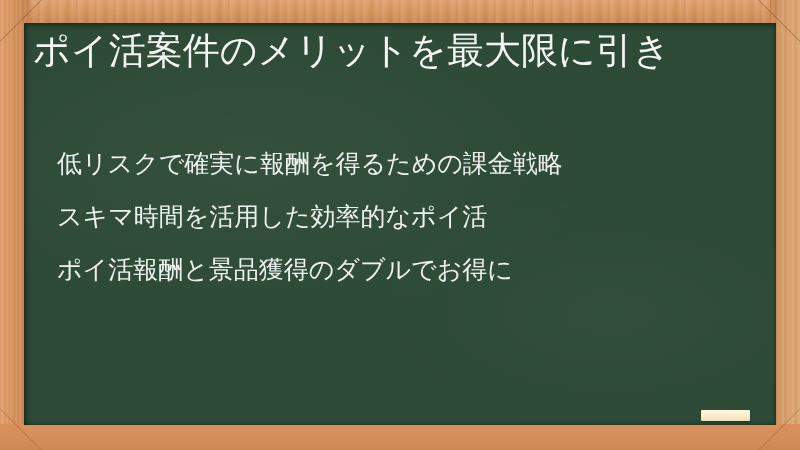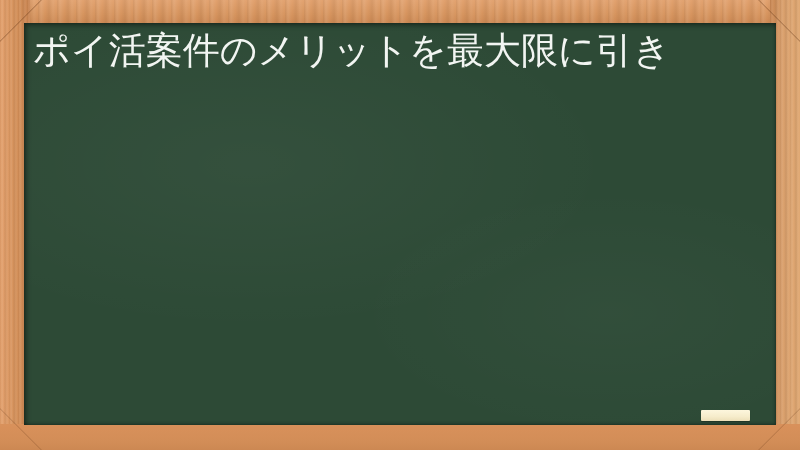--- a/index.html
+++ b/index.html
@@ -186,19 +186,24 @@
     <div class="miter tr"></div>
     <div class="miter bl"></div>
     <div class="miter br"></div>
   </div>
 
   <div class="board">
     <div class="board-inner">
 
       <div class="title"><span>ポイ活案件のメリットを最大限に引き</span><br></div>
 
+      <div class="bullets">
+        <div class="bullet-line">低リスクで確実に報酬を得るための課金戦略</div>
+        <div class="bullet-line">スキマ時間を活用した効率的なポイ活</div>
+        <div class="bullet-line">ポイ活報酬と景品獲得のダブルでお得に</div>
+      </div>
 
       <div class="chalk"></div>
 
     </div>
   </div>
 
 </div>
 
 </body></html>

